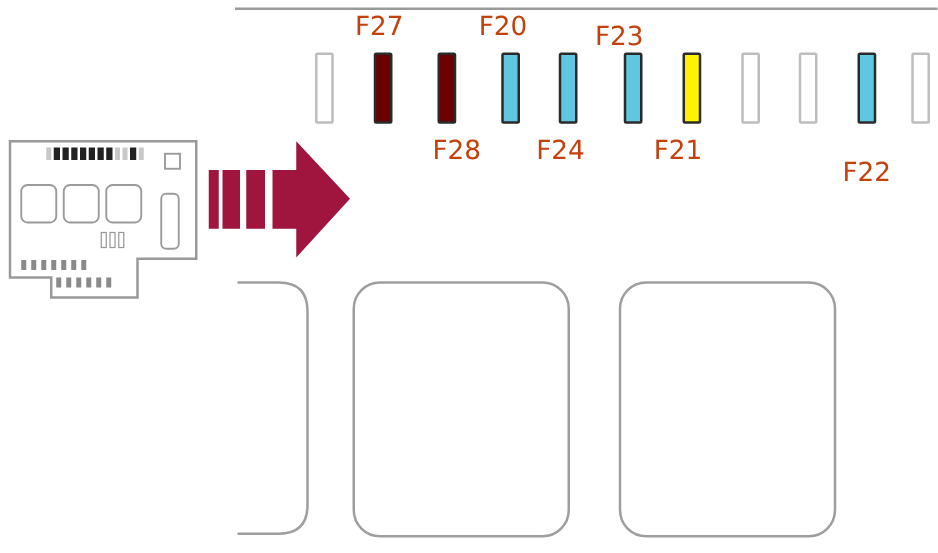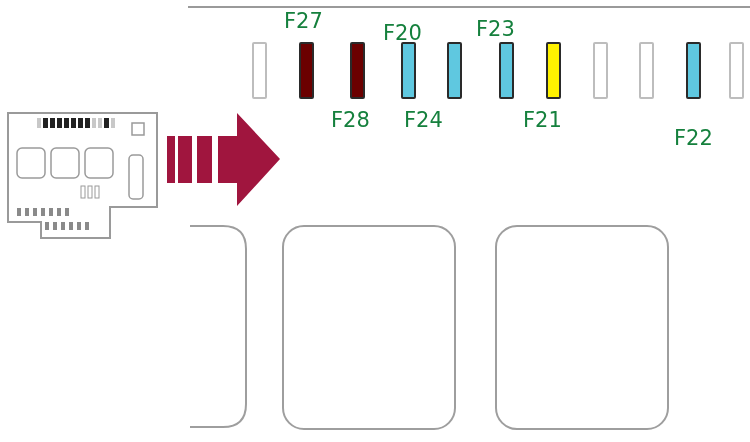--- a/index.html
+++ b/index.html
@@ -3,21 +3,21 @@
 <meta charset="utf-8">
 <style>
   html, body { margin: 0; padding: 0; background: #ffffff; }
   body { width: 750px; height: 442px; position: relative; overflow: hidden;
          font-family: "DejaVu Sans", "Liberation Sans", sans-serif; }
   .abs { position: absolute; }
   .top-line { left: 188px; top: 6px; width: 562px; height: 2px; background: #9a9a9a; }
   .fuse { position: absolute; top: 42px; width: 15px; height: 57px; border-radius: 2px; box-sizing: border-box; }
   .fuse.empty { border: 2px solid #bdbdbd; background: #ffffff; }
   .fuse.filled { border: 2px solid #2a2a2a; }
-  .label { position: absolute; font-size: 21px; color: #15803d; letter-spacing: 0px; line-height: 1; }
+  .label { position: absolute; font-size: 21px; color: #c2410c; letter-spacing: 0px; line-height: 1; }
   .board { left: 0; top: 0; }
   .bigbox { position: absolute; border: 2px solid #9e9e9e; border-radius: 22px; box-sizing: border-box; background: #fff; }
 </style>
 </head>
 <body>
 
 <div class="abs top-line"></div>
 
 <div class="fuse empty" style="left:252px"></div>
 <div class="fuse filled" style="left:299px; background:#6b0000"></div>
@@ -25,24 +25,24 @@
 <div class="fuse filled" style="left:401px; background:#5fc8e0"></div>
 <div class="fuse filled" style="left:447px; background:#5fc8e0"></div>
 <div class="fuse filled" style="left:499px; background:#5fc8e0"></div>
 <div class="fuse filled" style="left:546px; background:#fff200"></div>
 <div class="fuse empty" style="left:593px"></div>
 <div class="fuse empty" style="left:639px"></div>
 <div class="fuse filled" style="left:686px; background:#5fc8e0"></div>
 <div class="fuse empty" style="left:729px"></div>
 
 <div class="label" style="left:284px; top:11px">F27</div>
-<div class="label" style="left:383px; top:23px">F20</div>
+<div class="label" style="left:383px; top:11px">F20</div>
 <div class="label" style="left:476px; top:19px">F23</div>
-<div class="label" style="left:331px; top:110px">F28</div>
-<div class="label" style="left:404px; top:110px">F24</div>
+<div class="label" style="left:346px; top:110px">F28</div>
+<div class="label" style="left:429px; top:110px">F24</div>
 <div class="label" style="left:523px; top:110px">F21</div>
 <div class="label" style="left:674px; top:128px">F22</div>
 
 <svg class="abs board" width="160" height="245" viewBox="0 0 160 245">
   <path d="M8,113 L157,113 L157,207 L110,207 L110,238 L41,238 L41,222 L8,222 Z" fill="#ffffff" stroke="#9a9a9a" stroke-width="2"></path>
 
   <g>
     <rect x="37" y="118" width="4" height="10" fill="#c8c8c8"></rect>
     <rect x="43" y="118" width="5" height="10" fill="#222"></rect>
     <rect x="50" y="118" width="5" height="10" fill="#222"></rect>

